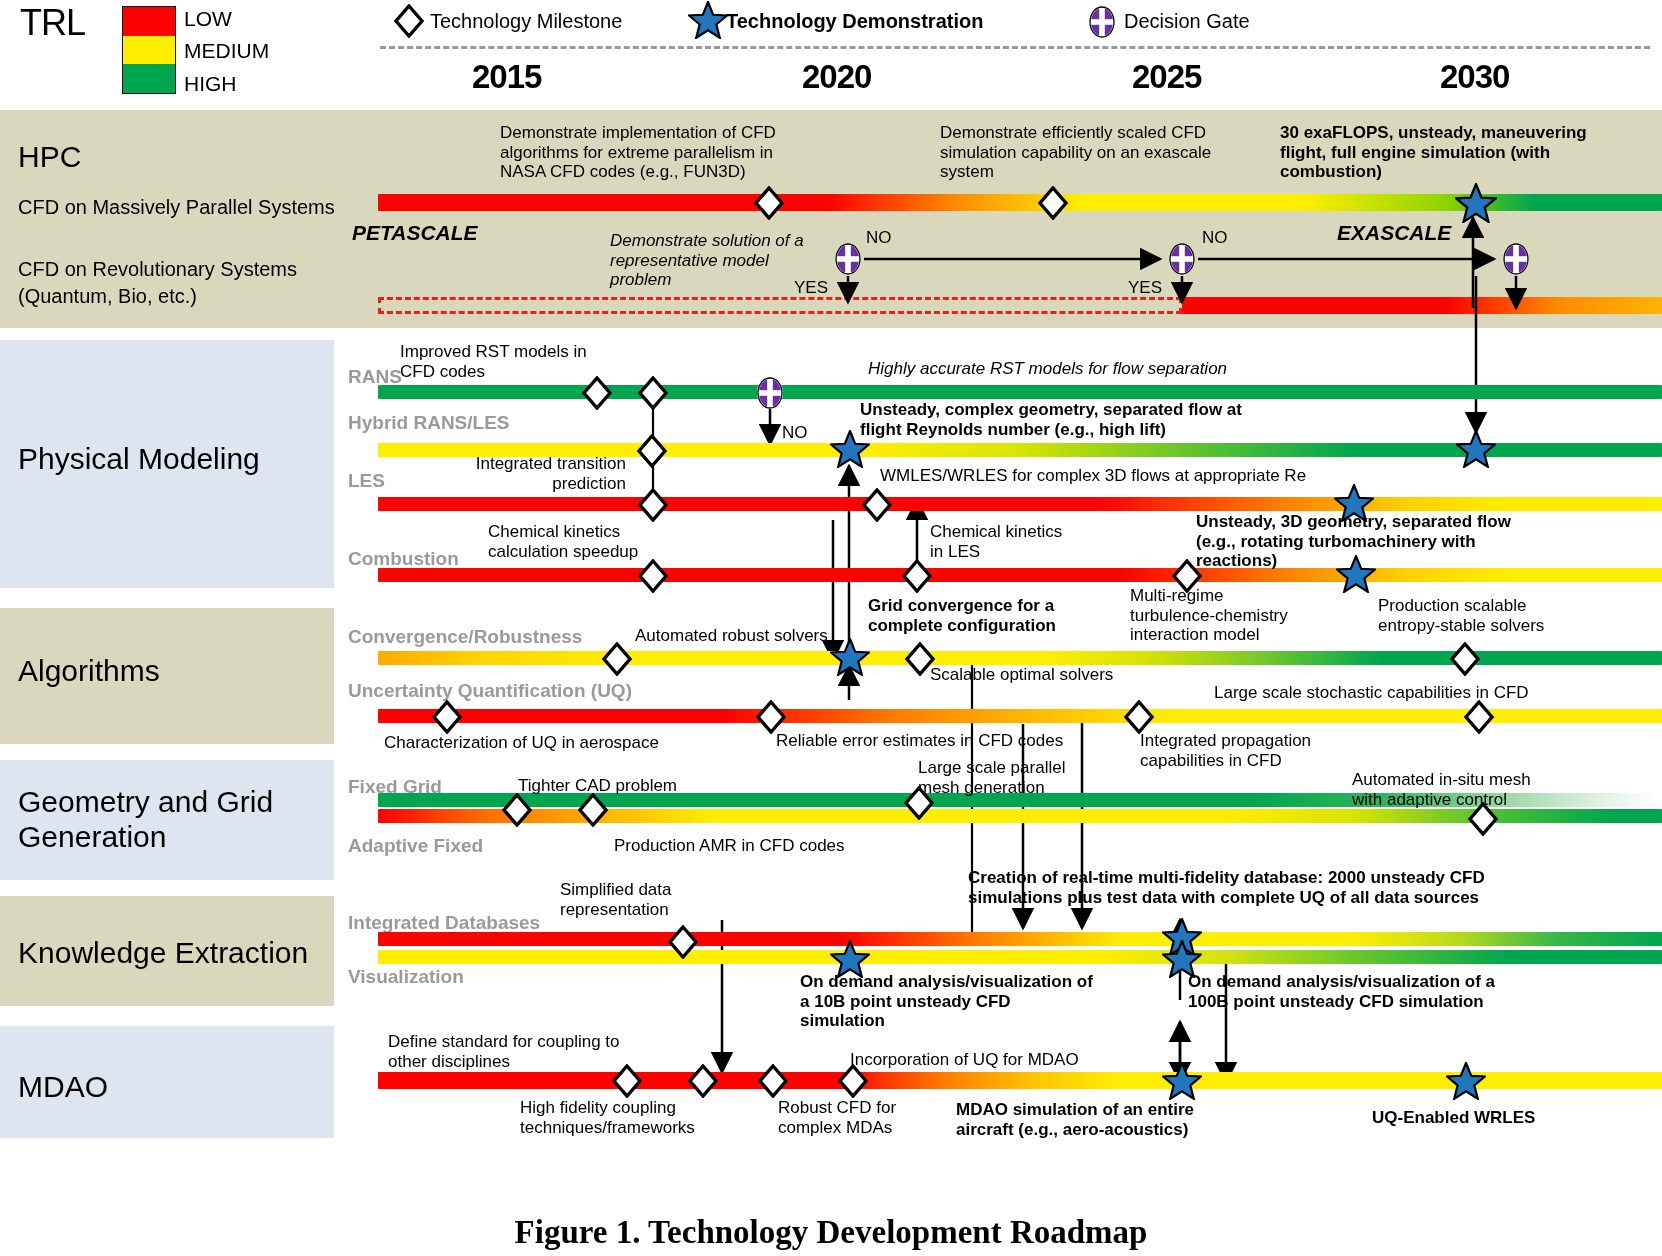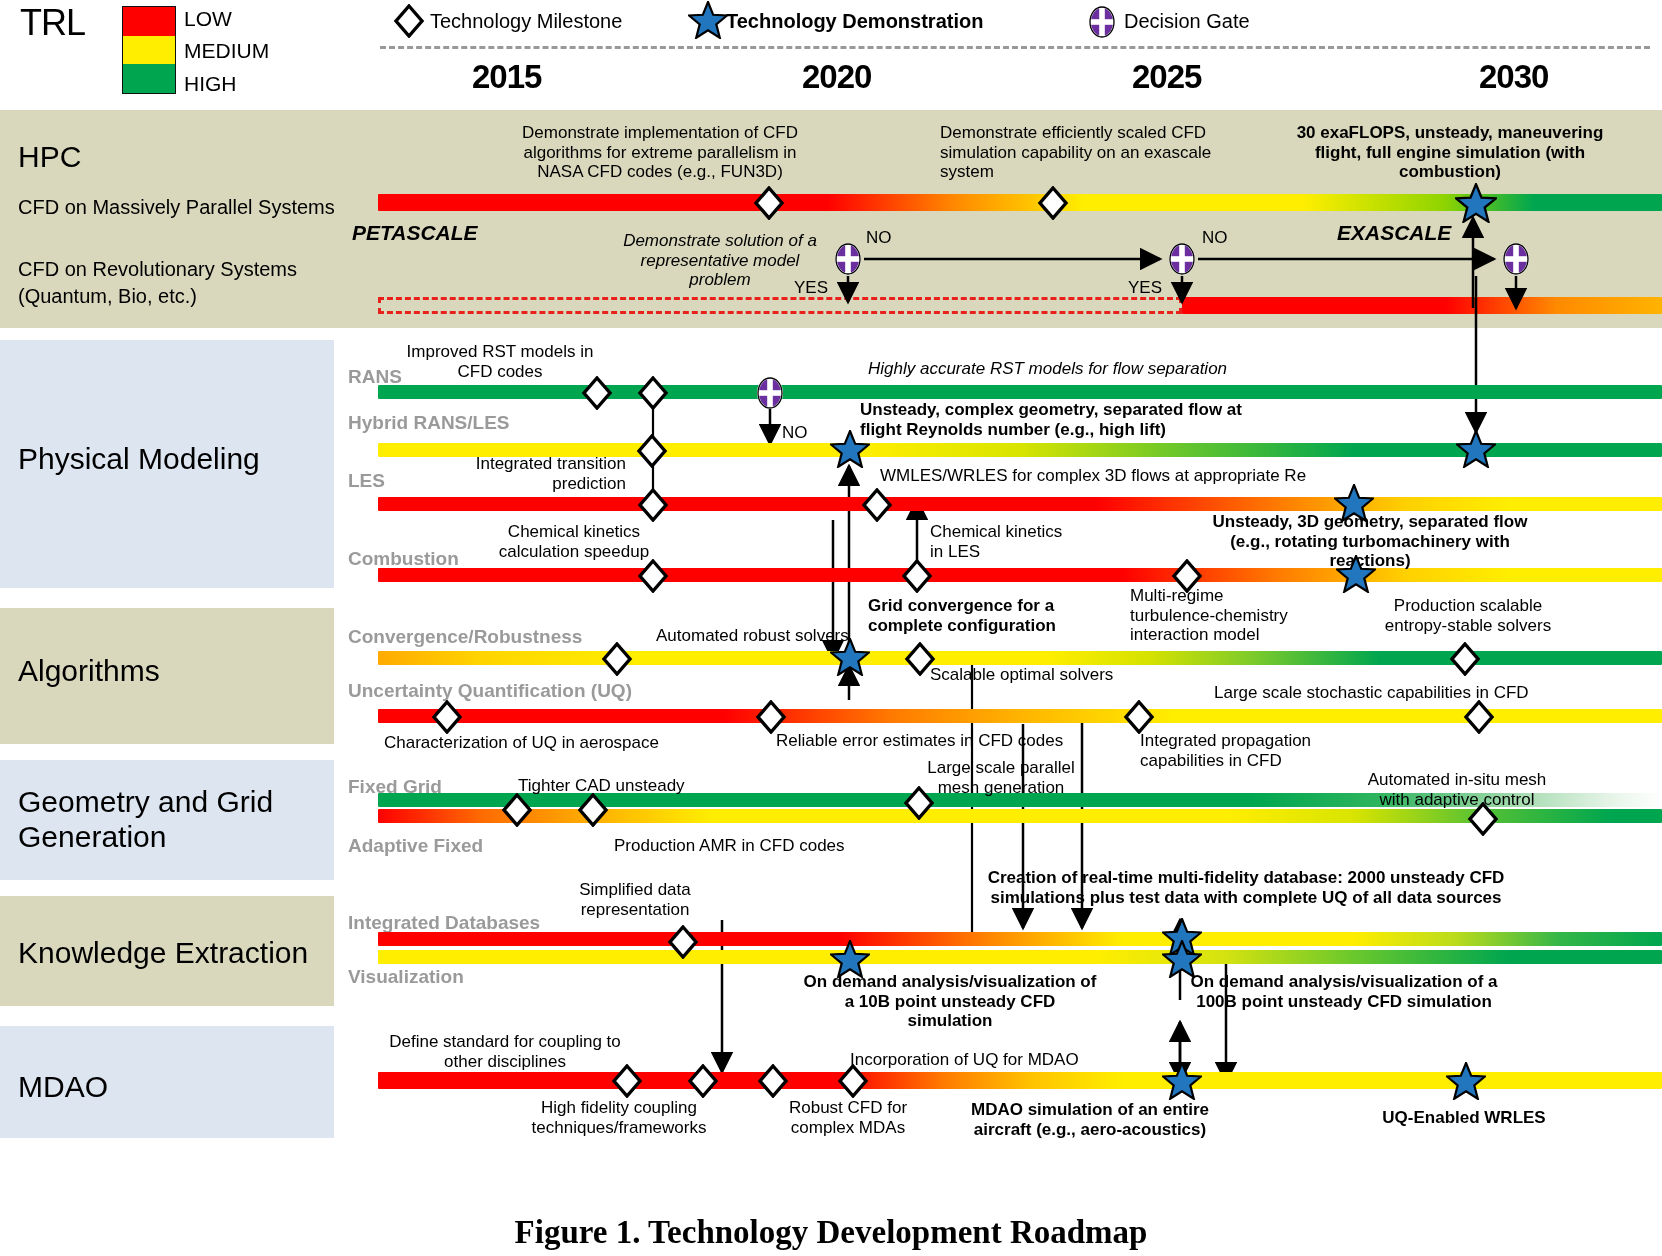--- a/index.html
+++ b/index.html
@@ -33,21 +33,21 @@
 
   
   .bar{height:14px;border-radius:1px;}
   .bar-dash{height:15px;border:3px dashed #e8211a;box-sizing:border-box;background:transparent;}
   .rowlabel{font-size:19px;font-weight:bold;color:#9a9a9a;}
 
   
   .ann{font-size:17px;line-height:1.16;color:#000;}
   .ann-b{font-weight:bold;}
   .ann-i{font-style:italic;}
-  .ann-c{text-align:center;}
+  .ann-c{text-align:left;}
   .ann-r{text-align:right;}
 
   
   .marker{width:34px;height:34px;}
   .marker svg{display:block;}
   .gate{width:26px;height:30px;}
 
   #caption{left:0;top:1214px;width:1662px;text-align:center;
     font-family:"Liberation Serif","DejaVu Serif",serif;
     font-size:33px;font-weight:bold;}
@@ -87,21 +87,21 @@
     <ellipse cx="14" cy="16" rx="12" ry="15" fill="none" stroke="#000" stroke-width="1.3"></ellipse>
   </svg>
 </div>
 <div class="abs leg-txt nosel" style="left:1124px;top:10px">Decision Gate</div>
 
 <div class="abs" id="legend-divider"></div>
 
 <div class="abs year nosel" style="left:472px;top:58px">2015</div>
 <div class="abs year nosel" style="left:802px;top:58px">2020</div>
 <div class="abs year nosel" style="left:1132px;top:58px">2025</div>
-<div class="abs year nosel" style="left:1479px;top:58px">2030</div>
+<div class="abs year nosel" style="left:1440px;top:58px">2030</div>
 
 <div class="abs band band-olive" style="top:110px;width:1662px;height:218px"></div>
 <div class="abs section-title nosel" style="left:18px;top:140px">HPC</div>
 <div class="abs section-sub nosel" style="left:18px;top:196px">CFD on Massively Parallel Systems</div>
 <div class="abs section-sub nosel" style="left:18px;top:258px">CFD on Revolutionary Systems</div>
 <div class="abs section-sub nosel" style="left:18px;top:285px">(Quantum, Bio, etc.)</div>
 
 <div class="abs bar" style="left:378px;top:194px;width:1284px;height:17px;
      background:linear-gradient(to right,#ff0000 0%,#ff0000 35%,#ff8a00 45%,#ffee00 55%,#ffee00 72%,#8fd400 83%,#00a64f 90%,#00a64f 100%);"></div>
 
@@ -298,21 +298,21 @@
   <svg width="40" height="38" viewBox="0 0 40 38">
       <polygon points="20,1 25.2,13.8 39,14.5 28.3,23.3 31.8,36.8 20,29.3 8.2,36.8 11.7,23.3 1,14.5 14.8,13.8" fill="#2176bd" stroke="#000" stroke-width="2.2"></polygon>
     </svg>
   </div>
 
 <div class="abs band band-olive" style="top:608px;width:334px;height:136px"></div>
 <div class="abs section-title nosel" style="left:18px;top:654px">Algorithms</div>
 
 <div class="abs rowlabel nosel" style="left:348px;top:626px">Convergence/Robustness</div>
 <div class="abs bar" style="left:378px;top:651px;width:1284px;background:linear-gradient(to right,#ffaa00 0%,#ffd400 8%,#ffee00 20%,#ffee00 52%,#d6e200 60%,#7ecb2a 68%,#00a64f 78%,#00a64f 100%)"></div>
-<div class="abs ann nosel" style="left:656px;top:626px">Automated robust solvers</div>
+<div class="abs ann nosel" style="left:635px;top:626px">Automated robust solvers</div>
 <div class="abs ann ann-b nosel" style="left:868px;top:596px;width:230px">Grid convergence for a complete configuration</div>
 <div class="abs ann nosel" style="left:930px;top:665px">Scalable optimal solvers</div>
 <div class="abs ann ann-c nosel" style="left:1378px;top:596px;width:180px">Production scalable entropy-stable solvers</div>
 <div class="abs marker" style="left:600px;top:642px">
   <svg width="34" height="34" viewBox="0 0 34 34">
       <polygon points="17,2 30,17 17,32 4,17" fill="#fff" stroke="#000" stroke-width="3.4"></polygon>
     </svg>
   </div>
 <div class="abs marker" style="left:830px;top:638px">
   <svg width="40" height="38" viewBox="0 0 40 38">
@@ -356,21 +356,21 @@
       <polygon points="17,2 30,17 17,32 4,17" fill="#fff" stroke="#000" stroke-width="3.4"></polygon>
     </svg>
   </div>
 
 <div class="abs band band-blue" style="top:760px;width:334px;height:120px"></div>
 <div class="abs section-title nosel" style="left:18px;top:784px;width:310px;line-height:1.18">Geometry and Grid Generation</div>
 
 <div class="abs rowlabel nosel" style="left:348px;top:776px">Fixed Grid</div>
 <div class="abs bar" style="left:378px;top:793px;width:1284px;background:linear-gradient(to right,#00a64f 0%,#00a64f 68%,#2fb45e 78%,#9ed8a8 88%,#e6f4e8 96%,#ffffff 100%)"></div>
 <div class="abs bar" style="left:378px;top:809px;width:1284px;background:linear-gradient(to right,#ff0000 0%,#ff6a00 8%,#ffaa00 16%,#ffee00 26%,#ffee00 66%,#d8e400 76%,#55c134 86%,#00a64f 96%,#00a64f 100%)"></div>
-<div class="abs ann nosel" style="left:518px;top:776px">Tighter CAD unsteady</div>
+<div class="abs ann nosel" style="left:518px;top:776px">Tighter CAD problem</div>
 <div class="abs ann ann-c nosel" style="left:918px;top:758px;width:166px">Large scale parallel mesh generation</div>
 <div class="abs ann ann-c nosel" style="left:1352px;top:770px;width:210px">Automated in-situ mesh with adaptive control</div>
 <div class="abs rowlabel nosel" style="left:348px;top:835px">Adaptive Fixed</div>
 <div class="abs ann nosel" style="left:614px;top:836px">Production AMR in CFD codes</div>
 <div class="abs marker" style="left:500px;top:793px">
   <svg width="34" height="34" viewBox="0 0 34 34">
       <polygon points="17,2 30,17 17,32 4,17" fill="#fff" stroke="#000" stroke-width="3.4"></polygon>
     </svg>
   </div>
 <div class="abs marker" style="left:576px;top:793px">

